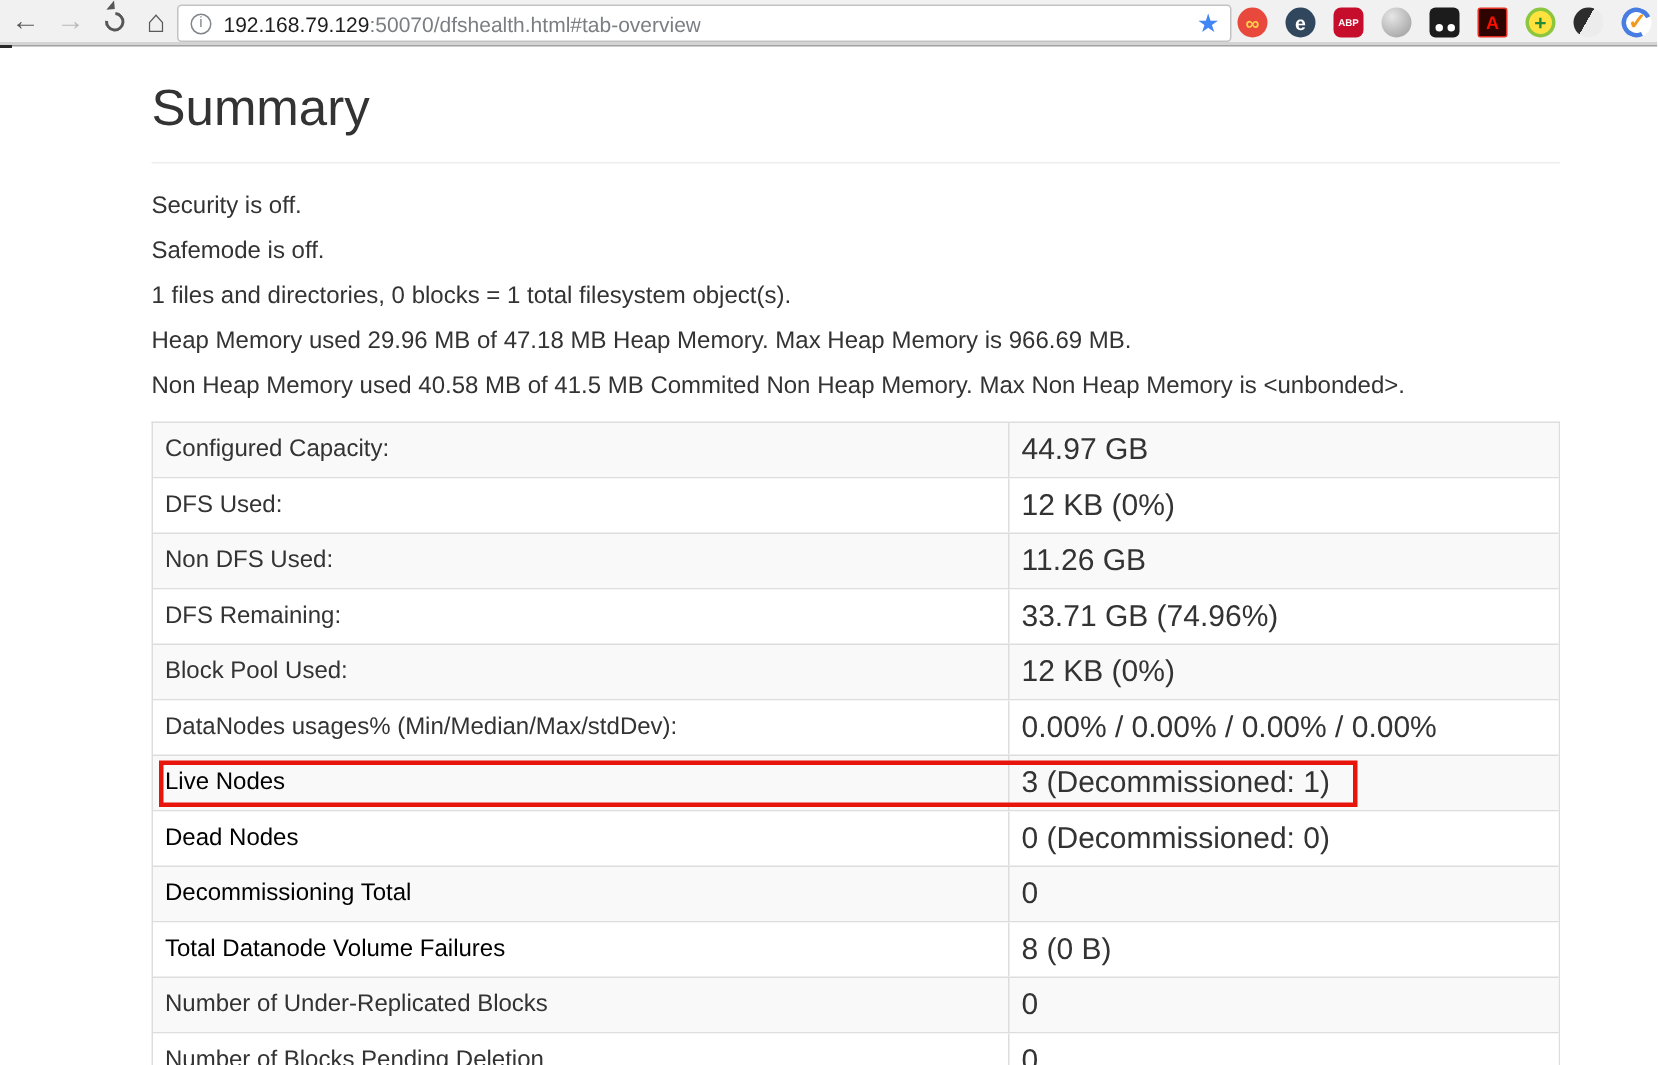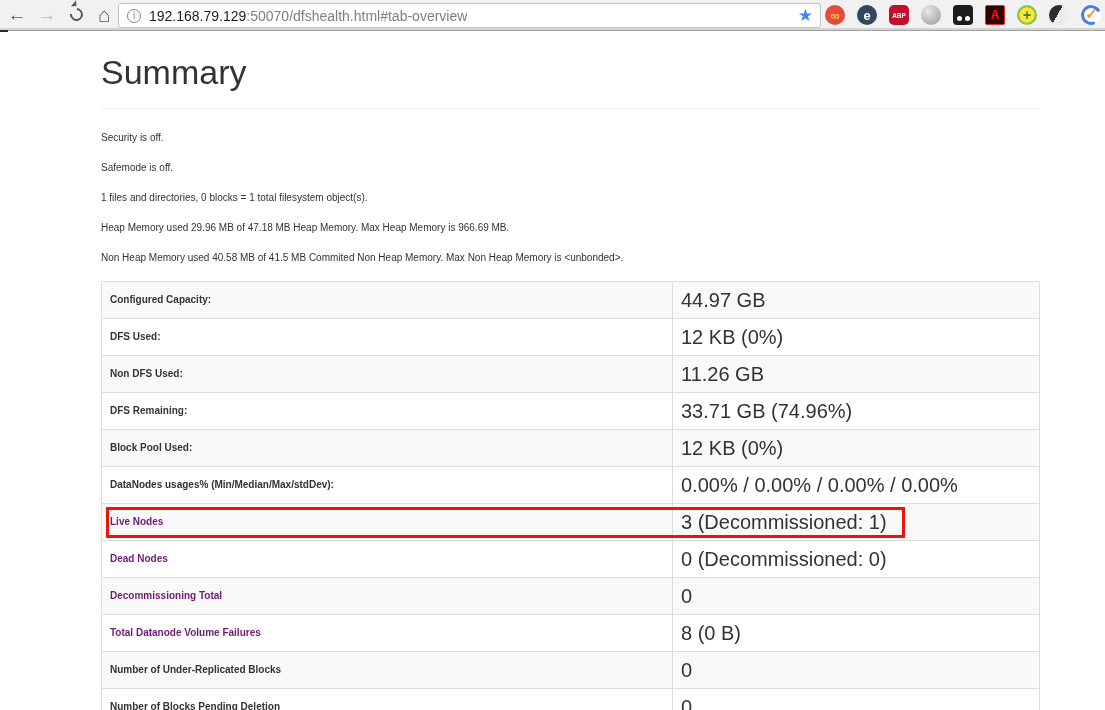--- a/index.html
+++ b/index.html
@@ -63,28 +63,28 @@
   .g4 { top:422px; height:14px; background:#2fae38; }
   .g5 { top:466px; height:10px; background:#1f8f2a; }
   .g6 { top:527px; height:7px;  background:#5b5b4a; }
 
   
   .pagearea { position:absolute; left:0; top:32px; width:1097px; height:678px;
               background:#fff; overflow:hidden; }
   .content { position:absolute; left:101px; top:0; width:939px; }
   h1 { margin-top:20px; font-size:34px; font-weight:400; color:#333; line-height:40px; }
   hr { border:none; border-top:1px solid #eee; margin:16px 0 22px; }
-  .content p { font-size:10px; line-height:14px; color:#333; margin:0 0 16px; }
+  .content p { font-size:16px; line-height:14px; color:#333; margin:0 0 16px; }
 
   .s-table { width:939px; border:1px solid #ddd; border-bottom:none; margin-top:0; }
   .t-row { display:flex; height:37px; border-bottom:1px solid #ddd; background:#fff; }
   .t-row.stripe { background:#f9f9f9; }
-  .t-label { width:570px; padding:8px; font-size:10px; line-height:20px;
-             font-weight:bold; color:#333; }
-  .t-label.link { color:#701a75; cursor:pointer; }
+  .t-label { width:570px; padding:8px; font-size:16px; line-height:20px;
+             font-weight:normal; color:#333; }
+  .t-label.link { color:#000000; cursor:pointer; }
   .t-value { flex:1; border-left:1px solid #ddd; padding:8px; font-size:20px;
              line-height:20px; color:#333; }
 
   
   .highlight-box { position:absolute; left:106px; top:507px; width:799px; height:31px;
                    border:3px solid #e8150d; z-index:5; pointer-events:none; }
 </style>
 </head>
 <body>
 

